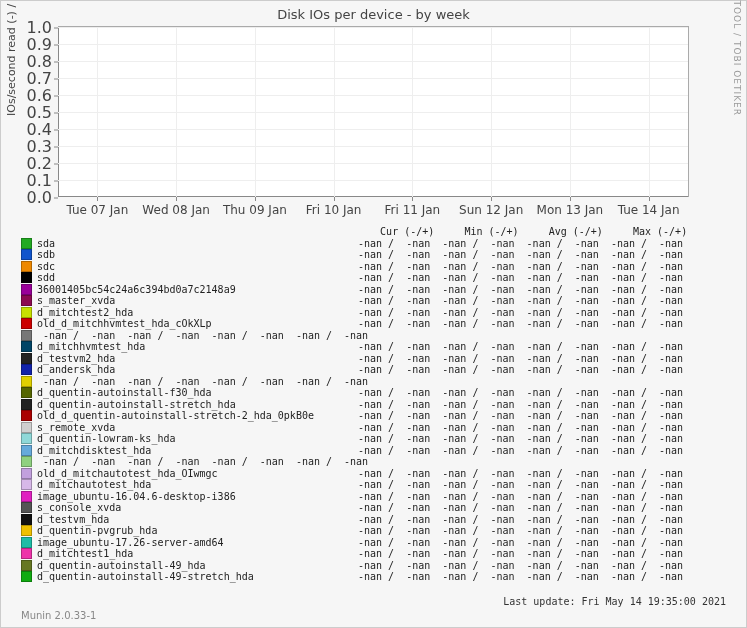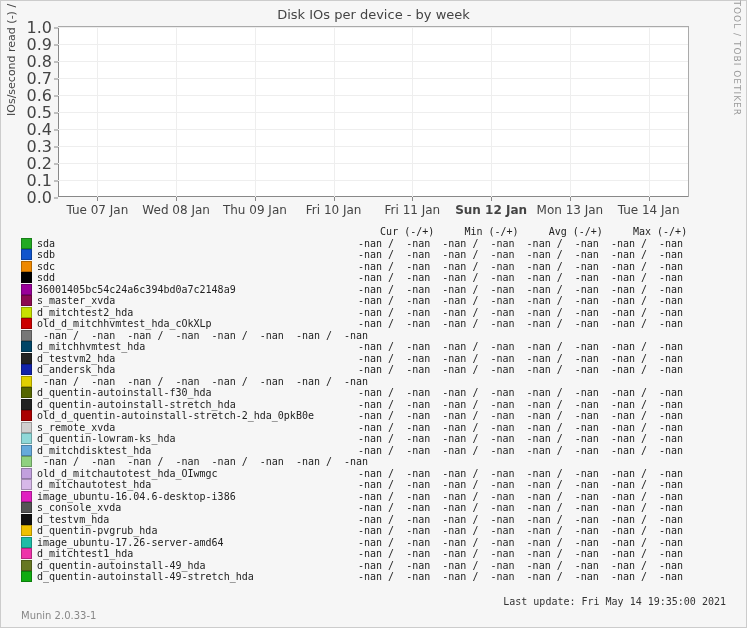--- a/index.html
+++ b/index.html
@@ -66,21 +66,21 @@
       <div class="tick-v" style="left: 31.25%;"></div>
       <div class="xtick" style="left: 31.25%;">Thu 09 Jan</div>
       <div class="grid-v" style="left: 43.75%;"></div>
       <div class="tick-v" style="left: 43.75%;"></div>
       <div class="xtick" style="left: 43.75%;">Fri 10 Jan</div>
       <div class="grid-v" style="left: 56.25%;"></div>
       <div class="tick-v" style="left: 56.25%;"></div>
       <div class="xtick" style="left: 56.25%;">Fri 11 Jan</div>
       <div class="grid-v" style="left: 68.75%;"></div>
       <div class="tick-v" style="left: 68.75%;"></div>
-      <div class="xtick" style="left: 68.75%; font-weight: bold;">Sun 12 Jan</div>
+      <div class="xtick" style="left: 68.75%;">Sun 12 Jan</div>
       <div class="grid-v" style="left: 81.25%;"></div>
       <div class="tick-v" style="left: 81.25%;"></div>
       <div class="xtick" style="left: 81.25%;">Mon 13 Jan</div>
       <div class="grid-v" style="left: 93.75%;"></div>
       <div class="tick-v" style="left: 93.75%;"></div>
       <div class="xtick" style="left: 93.75%;">Tue 14 Jan</div>
     </div>
 
   <div class="legend" id="legend">
       <div class="legend-row"><span class="nosw"></span><span class="name"></span><span class="vals">     Cur (-/+)     Min (-/+)     Avg (-/+)     Max (-/+)</span></div>

